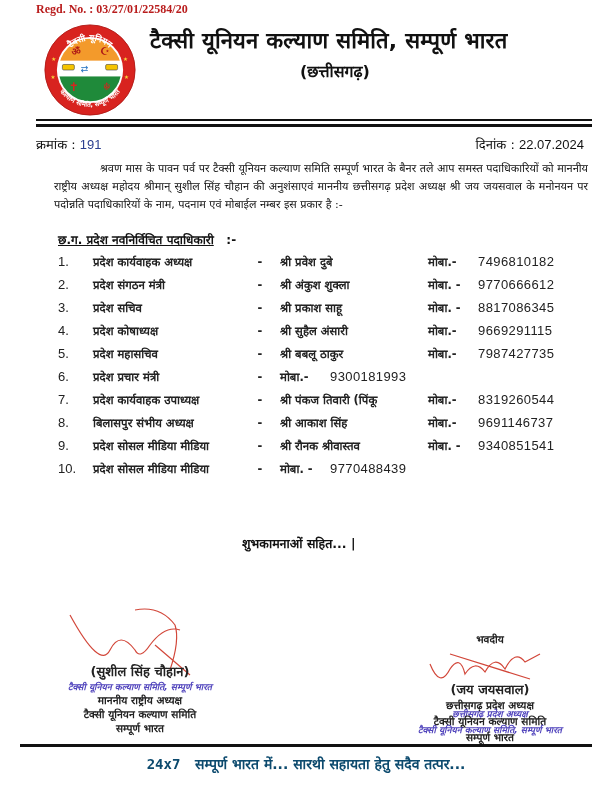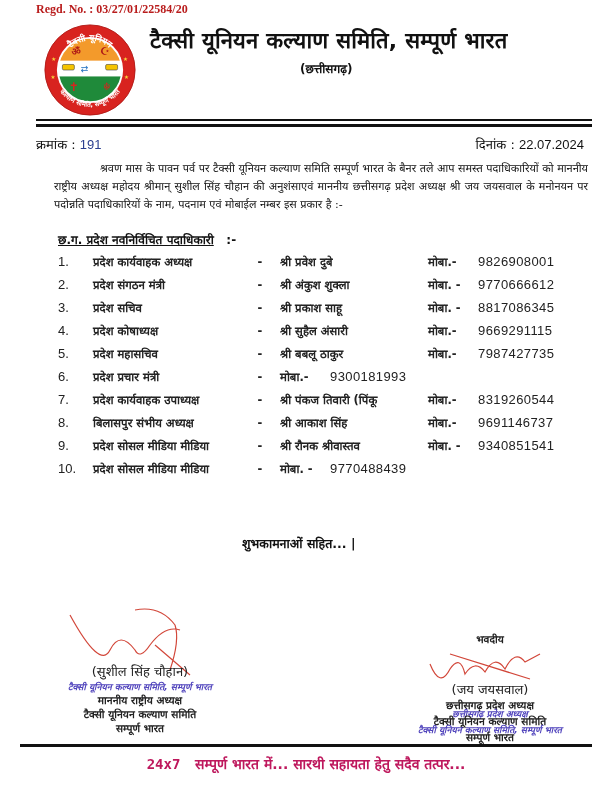--- a/index.html
+++ b/index.html
@@ -13,21 +13,21 @@
     font-weight: bold; font-size: 12px; color: #b91c1c;
   }
   .logo { position: absolute; left: 44px; top: 24px; width: 92px; height: 92px; }
   .org-title {
     position: absolute; left: 150px; top: 24px;
     font-family: "DejaVu Sans", sans-serif; font-weight: bold; font-size: 22px; color: #111;
     letter-spacing: 0.2px; white-space: nowrap;
   }
   .org-sub {
     position: absolute; left: 300px; top: 60px;
-    font-family: "DejaVu Sans", sans-serif; font-weight: bold; font-size: 12px; color: #111;
+    font-family: "DejaVu Sans", sans-serif; font-weight: bold; font-size: 16px; color: #111;
   }
   .rule-thin { position: absolute; left: 36px; width: 556px; height: 2px; background: #111; top: 119px; }
   .rule-thick { position: absolute; left: 36px; width: 556px; height: 3px; background: #111; top: 124px; }
   .kramank {
     position: absolute; left: 36px; top: 135px; font-size: 13px;
     font-family: "DejaVu Sans", sans-serif;
   }
   .kramank .num { color: #2a3d8f; font-family: "Liberation Sans", sans-serif; }
   .dinank {
     position: absolute; right: 28px; top: 135px; font-size: 13px;
@@ -58,26 +58,26 @@
   .greeting {
     position: absolute; left: 242px; top: 491px;
     font-family: "DejaVu Sans", sans-serif; font-weight: bold; font-size: 12.5px; margin-top: 44px;
   }
   .sig-left { position: absolute; left: 40px; top: 600px; width: 200px; height: 140px; }
   .sig-right { position: absolute; left: 390px; top: 622px; width: 200px; height: 120px; }
   .sig-text {
     position: absolute; text-align: center;
     font-family: "DejaVu Sans", sans-serif; font-size: 10.5px; font-weight: bold; color: #222;
   }
-  .sig-name { font-size: 13px; font-weight: normal; }
+  .sig-name { font-size: 13px; font-weight: bold; }
   .stamp { color: #3d2fb5; font-size: 9px; font-style: italic; font-weight: bold; opacity: 0.9; }
   .bottom-rule { position: absolute; left: 20px; width: 572px; height: 3px; background: #111; top: 744px; }
   .tagline {
     position: absolute; left: 0; width: 612px; top: 754px; text-align: center;
-    font-family: "DejaVu Sans", sans-serif; font-weight: bold; font-size: 14px; color: #be185d;
+    font-family: "DejaVu Sans", sans-serif; font-weight: bold; font-size: 14px; color: #0c4a6e;
   }
   .tagline .mono { font-family: "DejaVu Sans Mono", monospace; }
 </style>
 </head>
 <body>
 
 <div class="regd">Regd. No. : 03/27/01/22584/20</div>
 
 <svg class="logo" viewBox="0 0 100 100">
   <circle cx="50" cy="50" r="49" fill="#d8231f" stroke="#b01a17" stroke-width="1"></circle>
@@ -136,21 +136,21 @@
   <span>:-</span>
 </div>
 
 <div class="list" id="officers">
     <div class="row">
       <span class="sn">1.</span>
       <span class="post">प्रदेश कार्यवाहक अध्यक्ष</span>
       <span class="dash">-</span>
       <span class="name">श्री प्रवेश दुबे</span>
       <span class="mob-label">मोबा.-</span>
-      <span class="mob">9826908001</span>
+      <span class="mob">7496810182</span>
     </div>
     <div class="row">
       <span class="sn">2.</span>
       <span class="post">प्रदेश संगठन मंत्री</span>
       <span class="dash">-</span>
       <span class="name">श्री अंकुश शुक्ला</span>
       <span class="mob-label">मोबा. -</span>
       <span class="mob">9770666612</span>
     </div>
     <div class="row">

